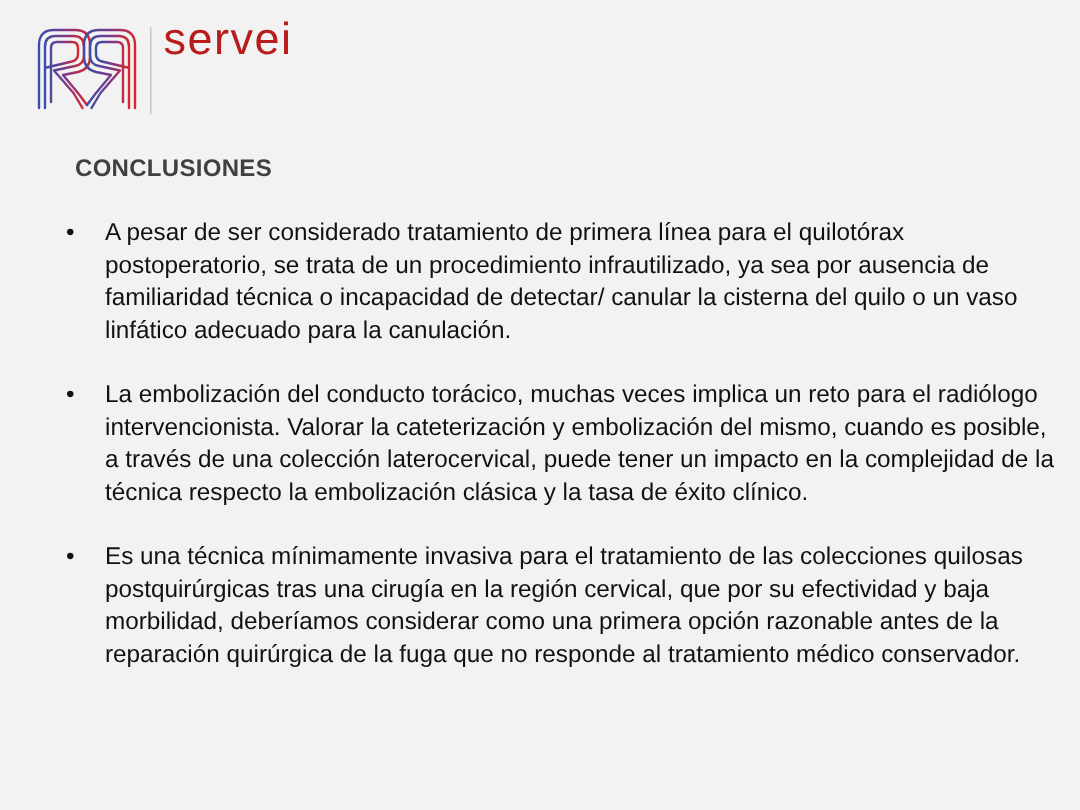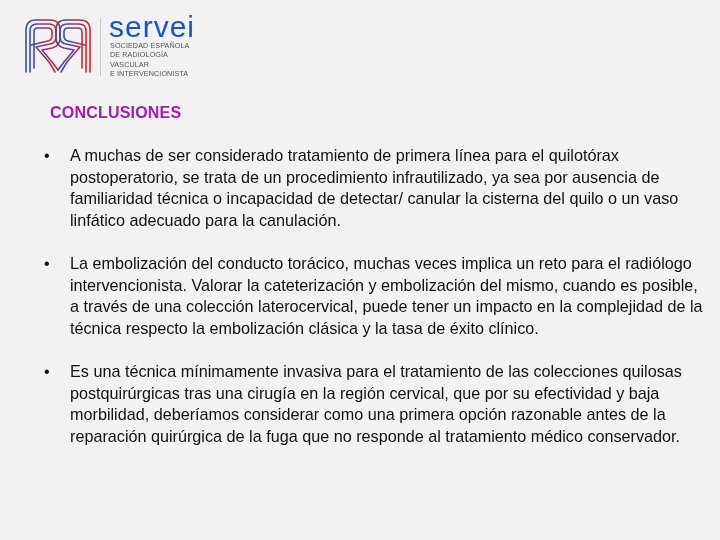--- a/index.html
+++ b/index.html
@@ -35,21 +35,21 @@
       width: 1px;
       height: 58px;
       background: #c8c8c8;
     }
     .logo-wordmark {
       position: absolute;
       left: 89px;
       top: -2px;
       font-size: 30px;
       font-weight: normal;
-      color: #1d4ed8;
+      color: #b91c1c;
       letter-spacing: 1px;
       line-height: 30px;
     }
     .logo-sub {
       position: absolute;
       left: 90px;
       top: 27px;
       font-size: 7.2px;
       line-height: 9.4px;
       color: #555;
@@ -57,21 +57,21 @@
       letter-spacing: 0.1px;
     }
     .logo-sub div { white-space: nowrap; }
 
     .title {
       position: absolute;
       left: 50px;
       top: 104px;
       font-size: 16px;
       font-weight: bold;
-      color: #a21caf;
+      color: #404040;
       letter-spacing: 0.2px;
     }
 
     .content {
       position: absolute;
       left: 44px;
       top: 145px;
       width: 660px;
       font-size: 16.2px;
       line-height: 21.6px;
@@ -109,34 +109,28 @@
       <path d="M8 56 V15 Q8 8 15 8 H27 Q34 8 34 15 V21 Q34 27 28 28 L14 31 L27 46 L33 56"></path>
       <path d="M12 52 V16 Q12 12 16 12 H26 Q30 12 30 16 V20 Q30 24 26 25 L9 29"></path>
 
       <path d="M68 56 V14 Q68 4 58 4 H44 Q34 4 34 14 V22 Q34 30 42 32 L52 34 L42 46 L36 54"></path>
       <path d="M64 56 V15 Q64 8 57 8 H45 Q38 8 38 15 V21 Q38 27 44 28 L58 31 L45 46 L39 56"></path>
       <path d="M60 52 V16 Q60 12 56 12 H46 Q42 12 42 16 V20 Q42 24 46 25 L63 29"></path>
     </g>
   </svg>
   <div class="logo-divider"></div>
   <div class="logo-wordmark">servei</div>
-  <div class="logo-sub">
-    <div>SOCIEDAD ESPAÑOLA</div>
-    <div>DE RADIOLOGÍA</div>
-    <div>VASCULAR</div>
-    <div>E INTERVENCIONISTA</div>
-  </div>
 </div>
 
 <div class="title">CONCLUSIONES</div>
 
 <div class="content">
   <div class="bullet">
     <span class="dot">•</span>
-    <span><span>A muchas de ser considerado tratamiento de primera línea para el quilotórax postoperatorio, se trata de un procedimiento infrautilizado, ya sea  por ausencia de familiaridad técnica o incapacidad de detectar/ canular la cisterna del quilo o un vaso linfático adecuado para la canulación.</span></span>
+    <span><span>A pesar de ser considerado tratamiento de primera línea para el quilotórax postoperatorio, se trata de un procedimiento infrautilizado, ya sea  por ausencia de familiaridad técnica o incapacidad de detectar/ canular la cisterna del quilo o un vaso linfático adecuado para la canulación.</span></span>
   </div>
 
   <div class="bullet">
     <span class="dot">•</span>
     <span><span>La </span><b>embolización del conducto torácico</b><span>, muchas veces implica un </span><b>reto</b><span> para el radiólogo intervencionista. Valorar la cateterización y </span><b>embolización</b><span> del mismo, cuando es posible, </span><b>a través de una colección laterocervical</b><span>, puede tener un impacto en la complejidad de la técnica respecto la embolización clásica y la tasa de éxito clínico.</span></span>
   </div>
 
   <div class="bullet">
     <span class="dot">•</span>
     <span><span>Es una </span><b>técnica mínimamente invasiva</b><span> para el tratamiento de las colecciones quilosas postquirúrgicas tras una cirugía en la región cervical, que por su efectividad y baja morbilidad, deberíamos considerar como una </span><b>primera opción razonable</b><span> antes de la reparación quirúrgica de la fuga que no responde al tratamiento médico conservador.</span></span>

